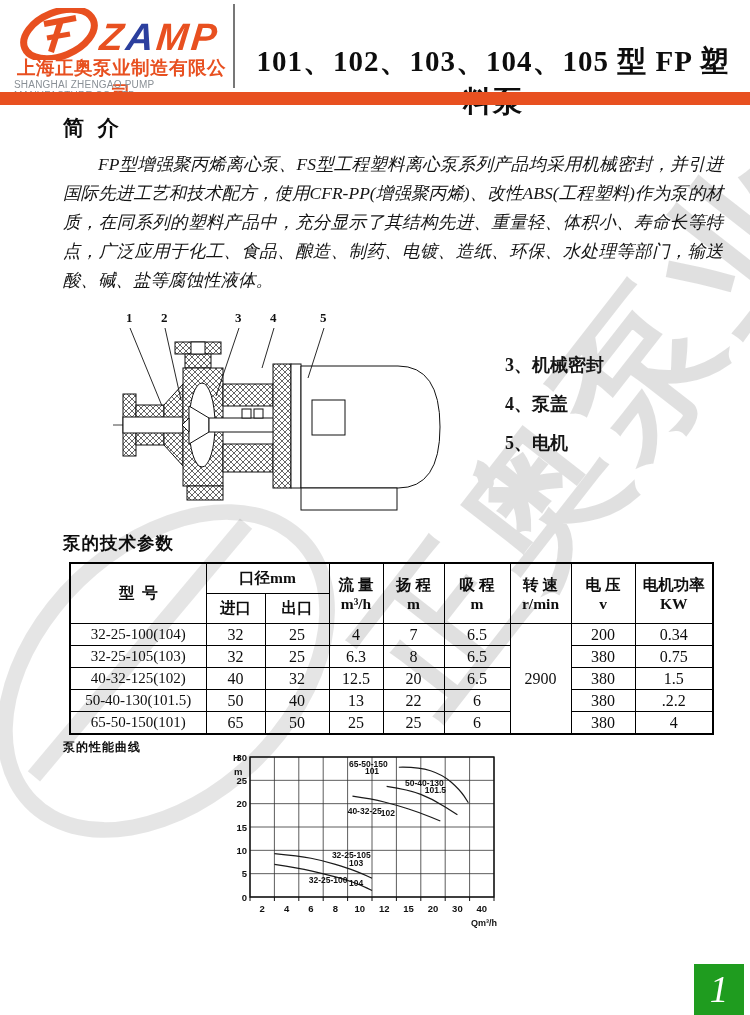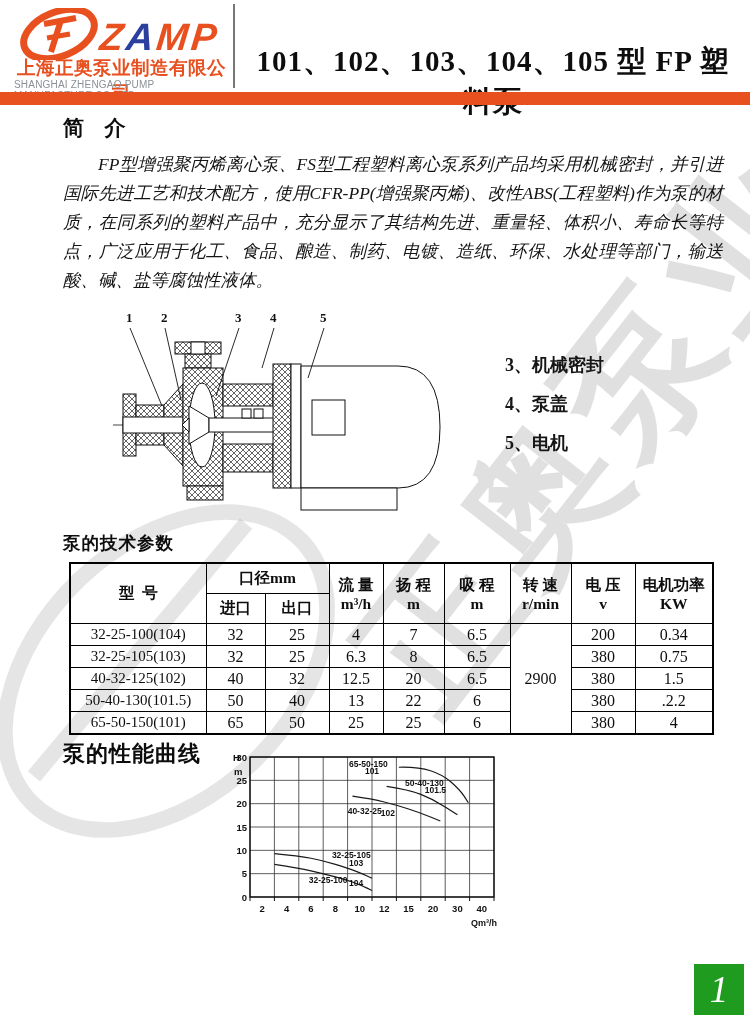--- a/index.html
+++ b/index.html
@@ -21,25 +21,25 @@
         font-style:italic;font-weight:bold;font-size:38px;letter-spacing:3px;transform:skewX(-6deg);}
   .company-cn{position:absolute;left:14px;top:55px;width:215px;text-align:center;
               font-family:"Liberation Sans",sans-serif;font-weight:bold;font-size:18.5px;letter-spacing:0.5px;}
   .company-en{position:absolute;left:14px;top:79px;width:215px;text-align:left;
               font-family:"Liberation Sans",sans-serif;font-size:10px;color:#8a9096;letter-spacing:0.2px;}
   .hdr-divider{position:absolute;left:233px;top:4px;width:2px;height:84px;background:#777;}
   .doc-title{position:absolute;left:244px;top:42px;width:498px;text-align:center;
              font-weight:bold;font-size:29px;letter-spacing:1px;color:#0d0d0d;}
   .orange-bar{position:absolute;left:0;top:92px;width:750px;height:13px;z-index:2;}
   
-  .sec-heading{position:absolute;font-family:Liberation Mono, monospace;
+  .sec-heading{position:absolute;font-family:Liberation Sans, sans-serif;
                font-weight:bold;color:#0d0d0d;z-index:3;}
   #intro-heading{left:63px;top:114px;font-size:21px;letter-spacing:4px;}
   #params-heading{left:63px;top:531px;font-size:17.5px;letter-spacing:1px;}
-  #curves-heading{left:63px;top:739px;font-size:22px;letter-spacing:1px;}
+  #curves-heading{left:63px;top:739px;font-size:12px;letter-spacing:1px;}
   .intro{position:absolute;left:63px;top:150px;width:660px;z-index:3;
          font-size:17.5px;line-height:29px;text-align:justify;color:#141414;}
   .intro p{margin:0;text-indent:2em;font-style:italic;}
   
   .pump-svg{position:absolute;left:105px;top:306px;z-index:3;}
   .parts-list{position:absolute;left:505px;top:346px;z-index:3;list-style:none;margin:0;padding:0;
               font-size:18px;font-weight:600;color:#161616;}
   .parts-list li{height:39px;line-height:39px;white-space:pre;}
   
   table.specs{position:absolute;left:69px;top:562px;z-index:3;border-collapse:collapse;

